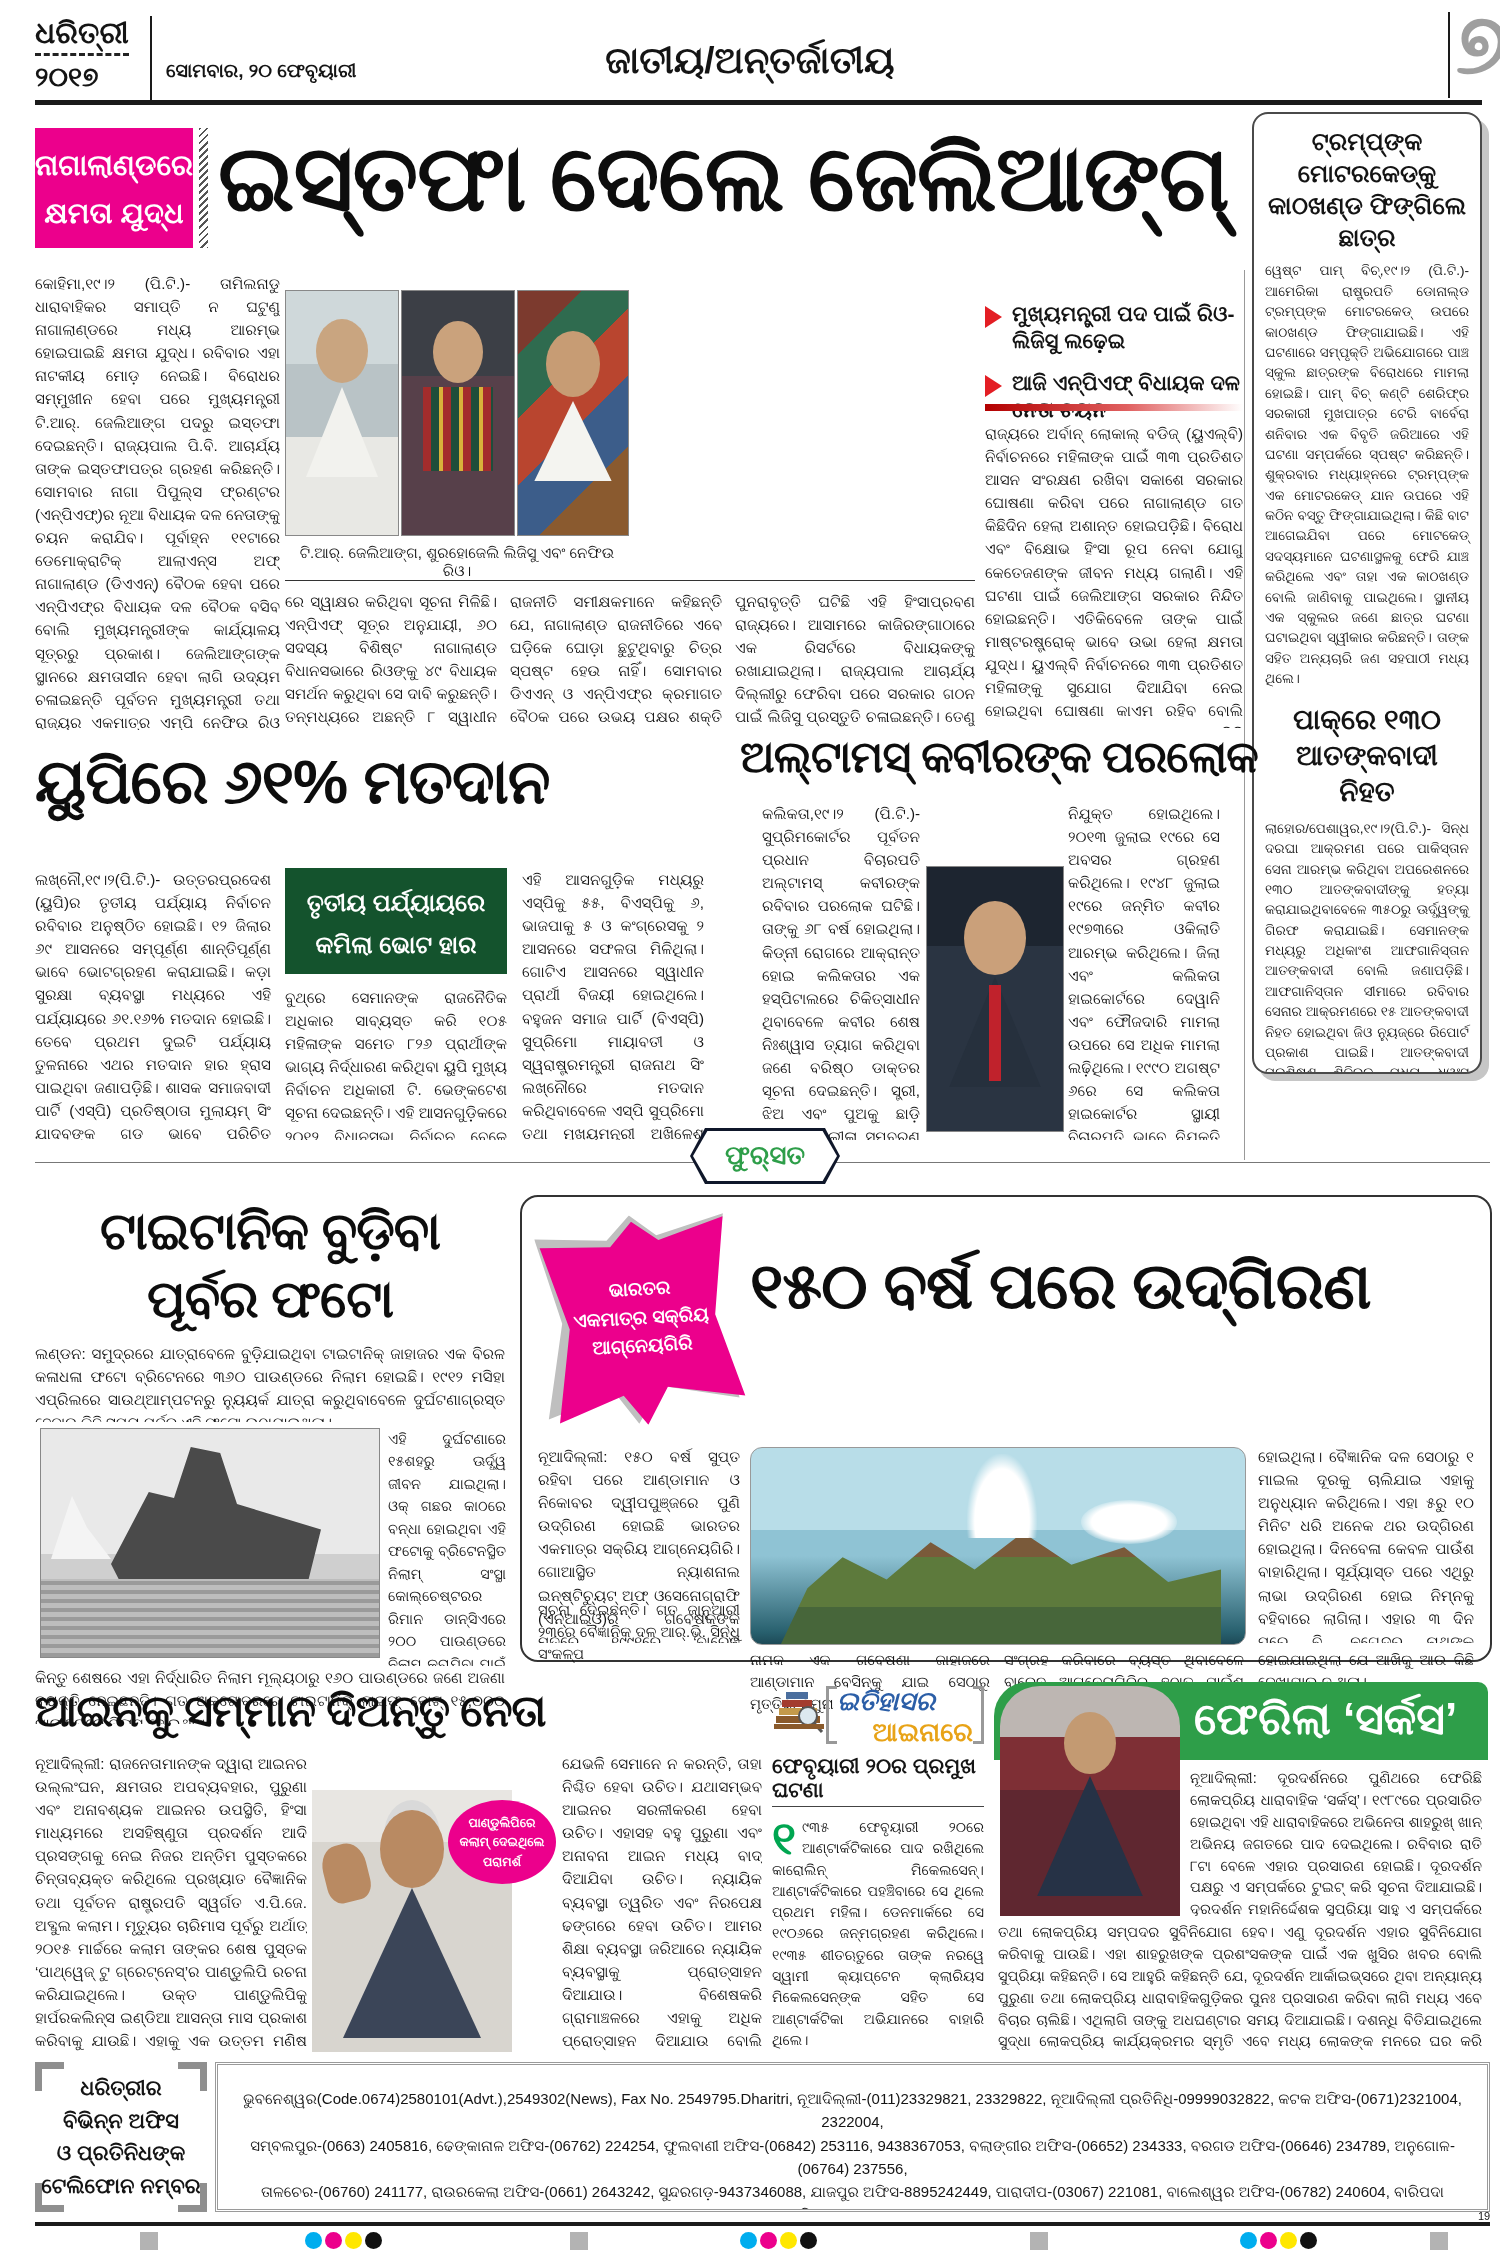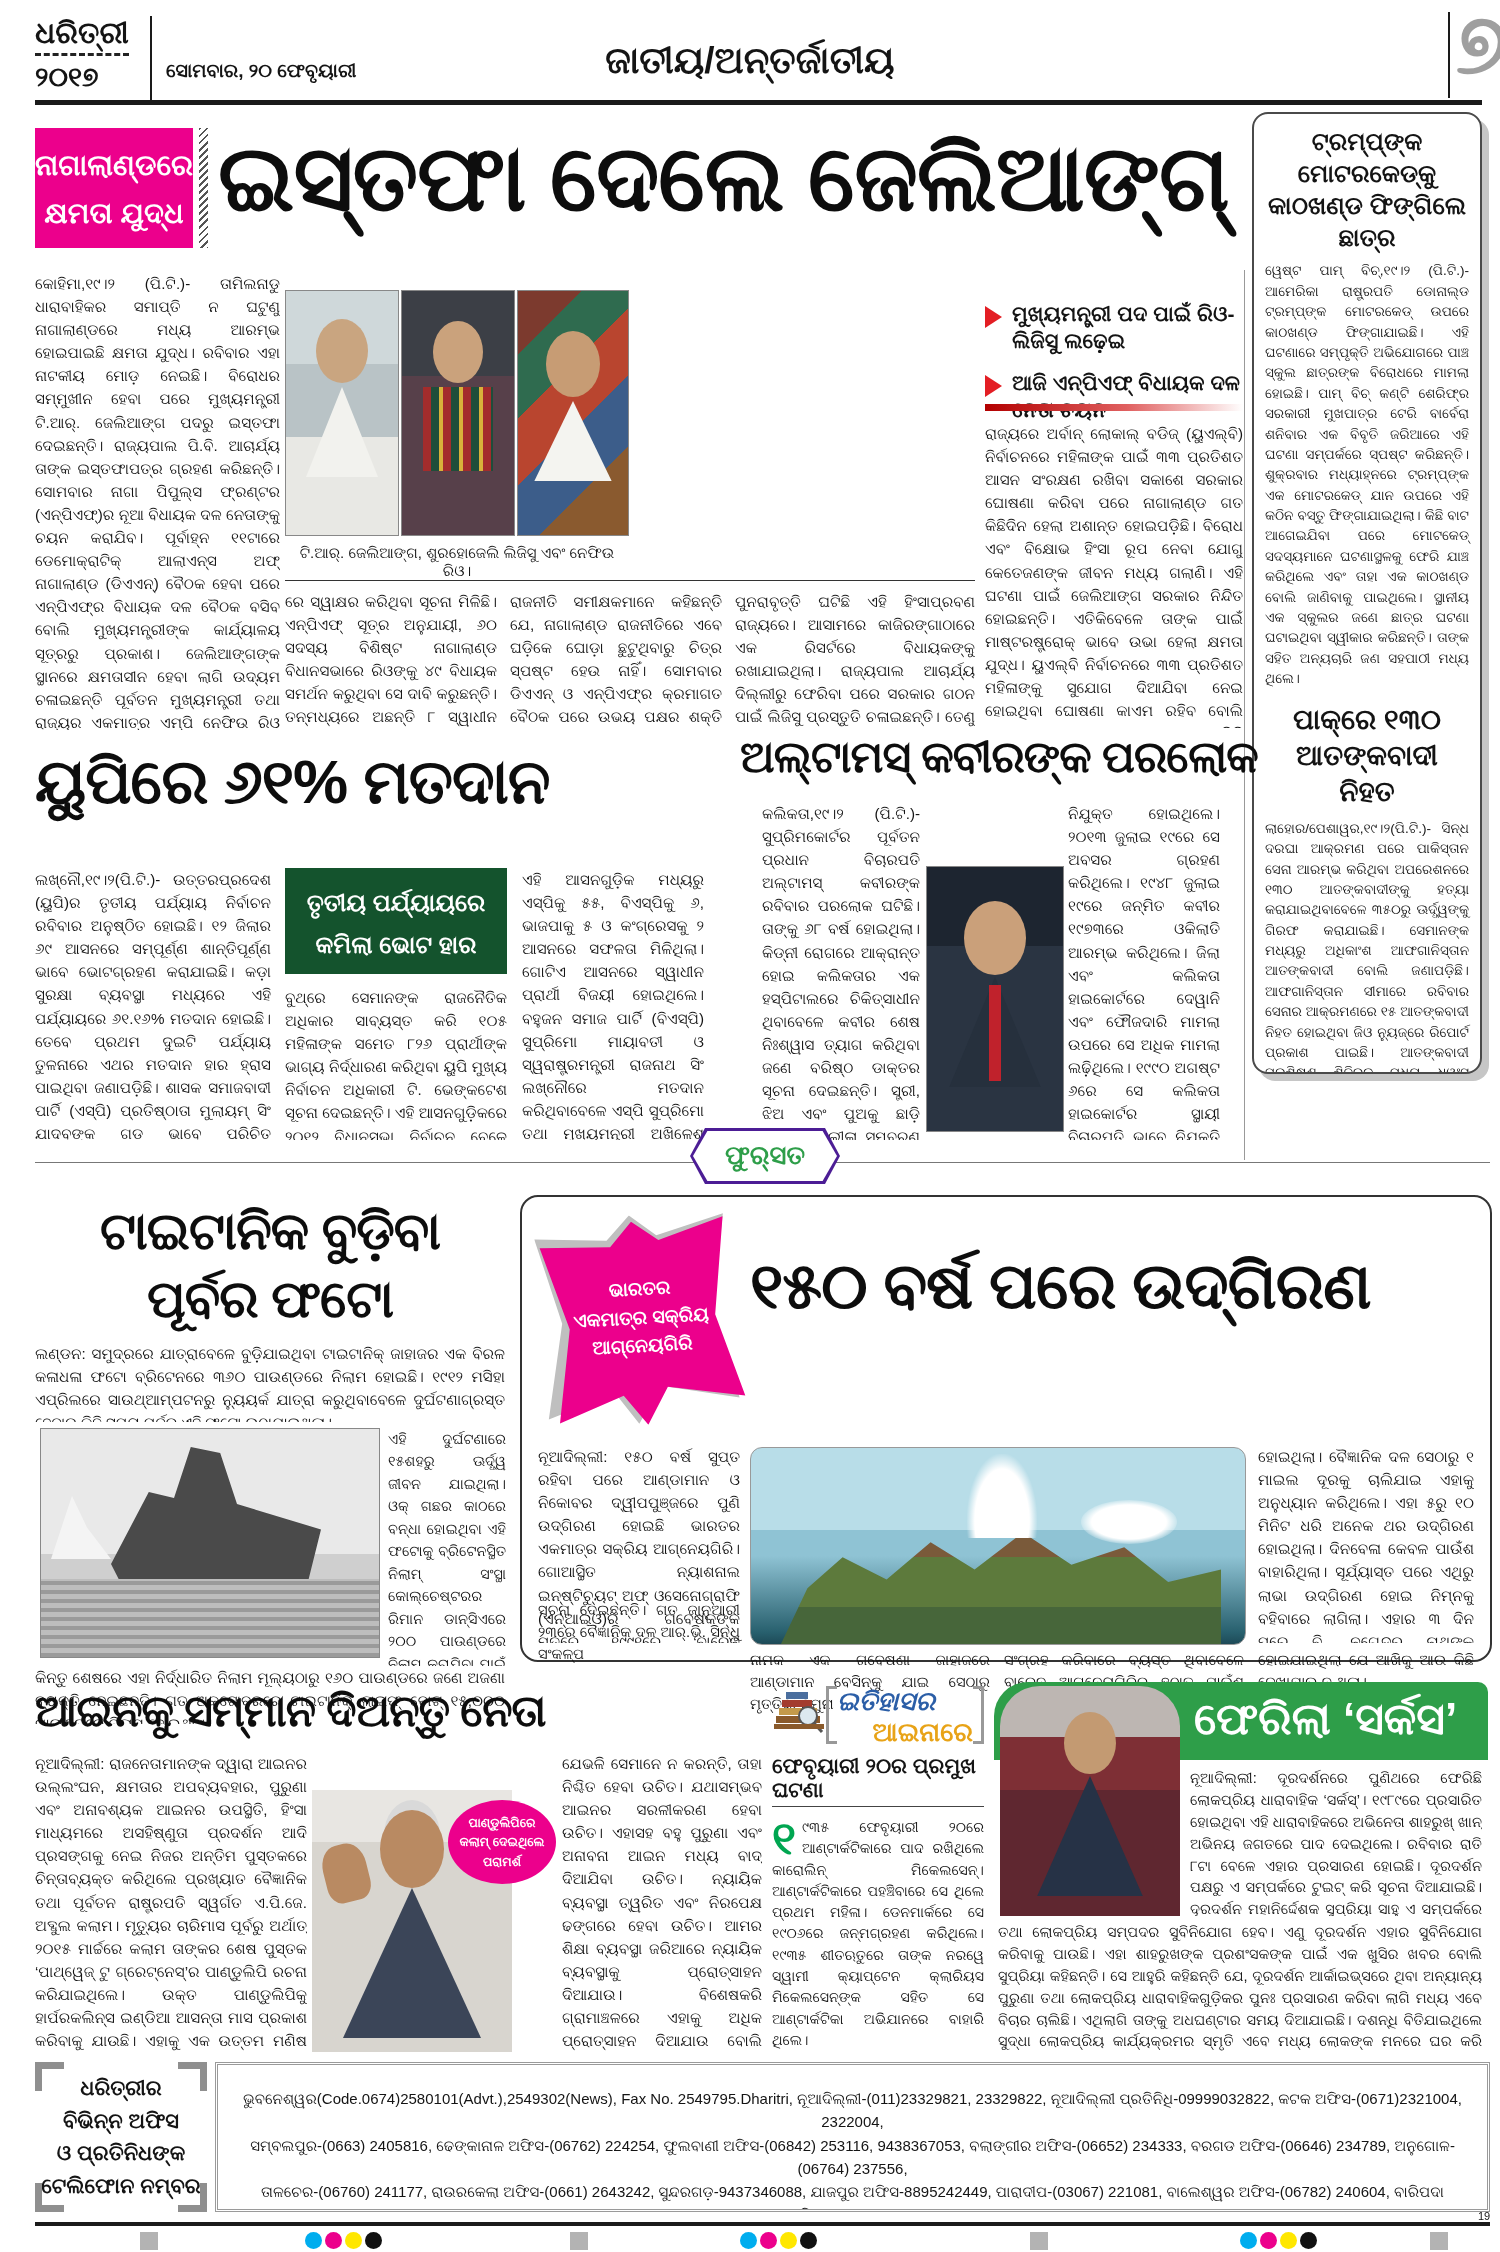--- a/index.html
+++ b/index.html
@@ -98,21 +98,21 @@
   <div class="abs ctr hl" style="left:740px;top:732px;width:490px;font-size:44px;white-space:nowrap;">ଅଲ୍ଟାମସ୍ କବୀରଙ୍କ ପରଲୋକ</div>
   <div class="abs j body15" style="left:762px;top:802px;width:158px;height:338px;overflow:hidden;">କଲିକତା,୧୯।୨ (ପି.ଟି.)- ସୁପ୍ରିମକୋର୍ଟର ପୂର୍ବତନ ପ୍ରଧାନ ବିଚାରପତି ଅଲ୍ଟାମସ୍ କବୀରଙ୍କ ରବିବାର ପରଲୋକ ଘଟିଛି। ତାଙ୍କୁ ୬୮ ବର୍ଷ ହୋଇଥିଲା। କିଡ୍‌ନୀ ରୋଗରେ ଆକ୍ରାନ୍ତ ହୋଇ କଲିକତାର ଏକ ହସ୍ପିଟାଲରେ ଚିକିତ୍ସାଧୀନ ଥିବାବେଳେ କବୀର ଶେଷ ନିଃଶ୍ୱାସ ତ୍ୟାଗ କରିଥିବା ଜଣେ ବରିଷ୍ଠ ଡାକ୍ତର ସୂଚନା ଦେଇଛନ୍ତି। ସ୍ତ୍ରୀ, ଝିଅ ଏବଂ ପୁଅକୁ ଛାଡ଼ି କବୀର ଇହଲୀଳା ସମ୍ବରଣ କରିଛନ୍ତି। ତାଙ୍କ ମୃତ୍ୟୁ ଖବର ପାଇ ରାଷ୍ଟ୍ରପତି ପ୍ରଣବ ମୁଖାର୍ଜୀ, ପଶ୍ଚିମବଙ୍ଗ ମୁଖ୍ୟମନ୍ତ୍ରୀ ମମତା ବାନାର୍ଜୀ ଏବଂ ଝାଡ଼ଖଣ୍ଡ ମୁଖ୍ୟମନ୍ତ୍ରୀ ରଘୁବର ଦାସ ଶୋକବ୍ୟକ୍ତ କରିଛନ୍ତି। ୨୦୧୨ ସେପ୍ଟେମ୍ବର ୨୯ରେ କବୀର ପ୍ରଧାନ ବିଚାରପତି ଭାବେ</div>
   <div class="abs photo" style="left:926px;top:866px;width:136px;height:264px;background:linear-gradient(180deg,#1d2530 0 30%,#2a3442 30%);">
     <div style="width:62px;height:74px;border-radius:50%;background:#caa07a;margin:34px auto 0;"></div>
     <div style="width:104px;height:110px;background:#26303d;margin:2px auto 0;clip-path:polygon(6% 100%,50% 0,94% 100%);"></div>
     <div style="position:absolute;left:62px;top:118px;width:12px;height:96px;background:#c0222c;"></div>
   </div>
   <div class="abs j body15" style="left:1068px;top:802px;width:152px;height:338px;overflow:hidden;">ନିଯୁକ୍ତ ହୋଇଥିଲେ। ୨୦୧୩ ଜୁଲାଇ ୧୯ରେ ସେ ଅବସର ଗ୍ରହଣ କରିଥିଲେ। ୧୯୪୮ ଜୁଲାଇ ୧୯ରେ ଜନ୍ମିତ କବୀର ୧୯୭୩ରେ ଓକିଲାତି ଆରମ୍ଭ କରିଥିଲେ। ଜିଲା ଏବଂ କଲିକତା ହାଇକୋର୍ଟରେ ଦେୱାନି ଏବଂ ଫୌଜଦାରି ମାମଲା ଉପରେ ସେ ଅଧିକ ମାମଲା ଲଢ଼ିଥିଲେ। ୧୯୯୦ ଅଗଷ୍ଟ ୬ରେ ସେ କଲିକତା ହାଇକୋର୍ଟର ସ୍ଥାୟୀ ବିଚାରପତି ଭାବେ ନିଯୁକ୍ତି ପାଇଲେ। ୨୦୦୫ ମାର୍ଚ୍ଚ ୧ରେ ଝାଡ଼ଖଣ୍ଡ ହାଇକୋର୍ଟ ମୁଖ୍ୟ ବିଚାରପତି ଏବଂ ସେହିବର୍ଷ ସେପ୍ଟେମ୍ବର ୯ରେ ସୁପ୍ରିମକୋର୍ଟ ବିଚାରପତି ଭାବେ ନିଯୁକ୍ତ ହେଲେ କବୀର। ସାତ ବର୍ଷ ପରେ ସେ ଦେଶର ୩୯ତମ ପ୍ରଧାନବିଚାରପତି ହୋଇ ୨୯୨ ଦିନ ପଦବୀରେ ରହିଲେ।</div>
 
   <div class="abs" style="left:35px;top:1162px;width:1455px;height:1px;background:#777;"></div>
-  <div class="abs" style="left:690px;top:1128px;width:150px;height:56px;background:#4c1d95;clip-path:polygon(10% 0,90% 0,100% 50%,90% 100%,10% 100%,0 50%);text-decoration:underline;">
+  <div class="abs" style="left:690px;top:1128px;width:150px;height:56px;background:#0f172a;clip-path:polygon(10% 0,90% 0,100% 50%,90% 100%,10% 100%,0 50%);text-decoration:underline;">
     <div style="position:absolute;left:3px;top:3px;right:3px;bottom:3px;background:#fff;clip-path:polygon(10% 0,90% 0,100% 50%,90% 100%,10% 100%,0 50%);"></div>
     <div class="ctr b" style="position:absolute;left:0;top:12px;width:100%;color:#2e9e49;font-size:26px;">ଫୁର୍‌ସତ</div>
   </div>
 
   <div class="abs ctr hl" style="left:35px;top:1198px;width:470px;font-size:52px;line-height:1.3;">
     <div>ଟାଇଟାନିକ ବୁଡ଼ିବା</div>
     <div>ପୂର୍ବର ଫଟୋ</div>
   </div>
   <div class="abs j body15" style="left:35px;top:1342px;width:470px;height:80px;overflow:hidden;">ଲଣ୍ଡନ: ସମୁଦ୍ରରେ ଯାତ୍ରାବେଳେ ବୁଡ଼ିଯାଇଥିବା ଟାଇଟାନିକ୍ ଜାହାଜର ଏକ ବିରଳ କଳାଧଳା ଫଟୋ ବ୍ରିଟେନରେ ୩୬୦ ପାଉଣ୍ଡରେ ନିଲାମ ହୋଇଛି। ୧୯୧୨ ମସିହା ଏପ୍ରିଲରେ ସାଉଥ୍‌ଆମ୍ପଟନରୁ ନ୍ୟୁୟର୍କ ଯାତ୍ରା କରୁଥିବାବେଳେ ଦୁର୍ଘଟଣାଗ୍ରସ୍ତ ହେବାର କିଛି ସମୟ ପୂର୍ବରୁ ଏହି ଫଟୋ ଉଠାଯାଇଥିଲା।</div>
   <div class="abs photo" style="left:40px;top:1428px;width:338px;height:228px;background:linear-gradient(180deg,#e9e9e9 0 55%,#cfcfcf 55%);overflow:hidden;">

